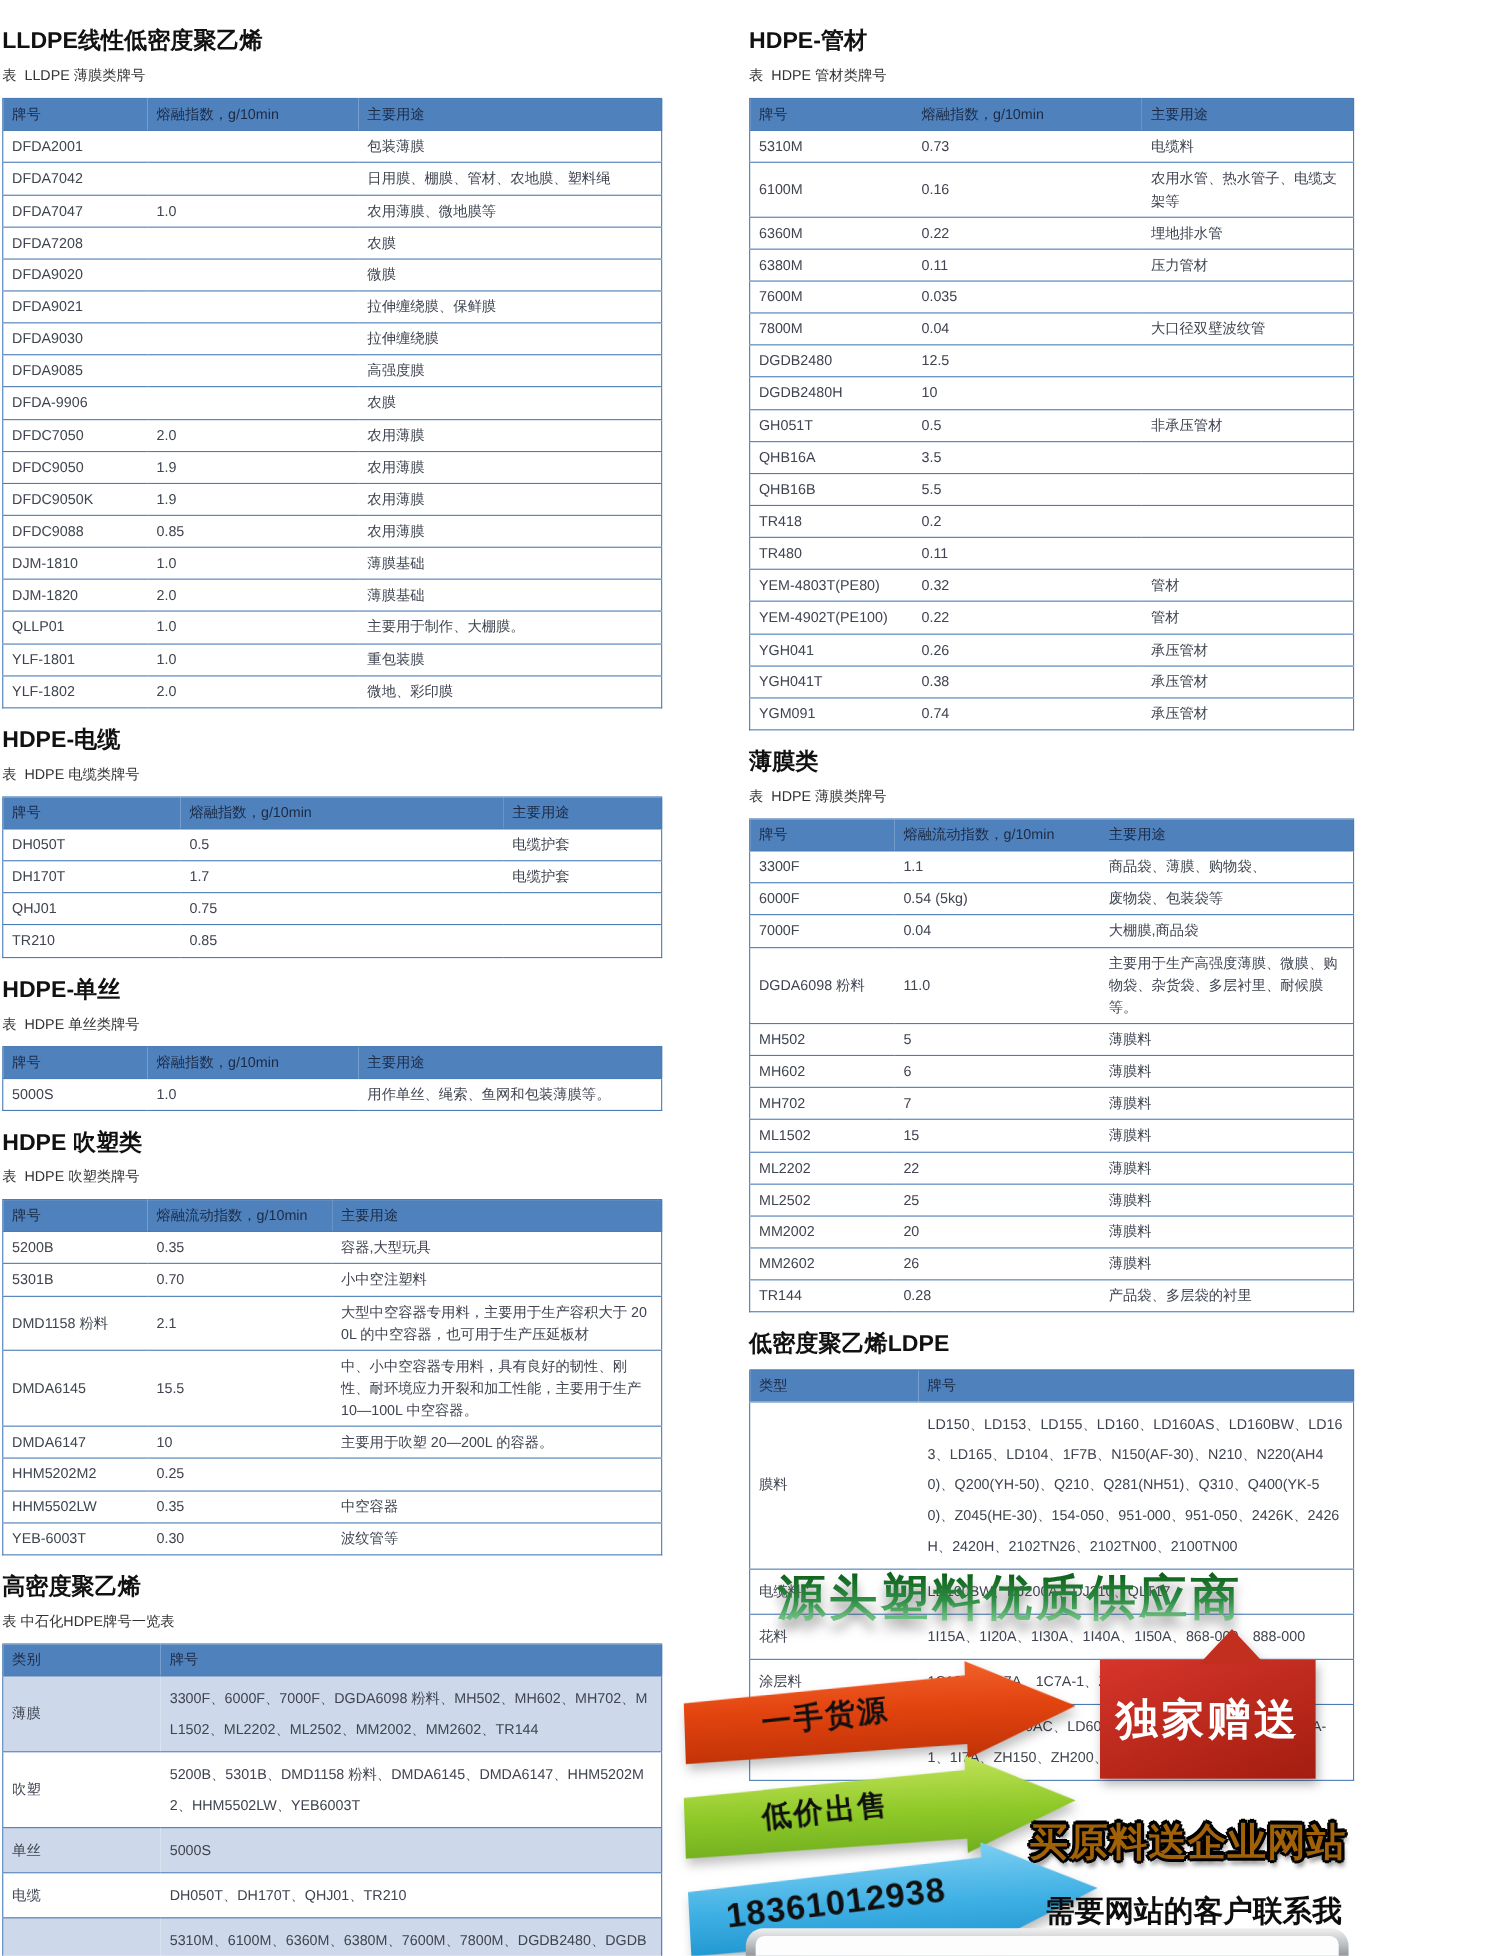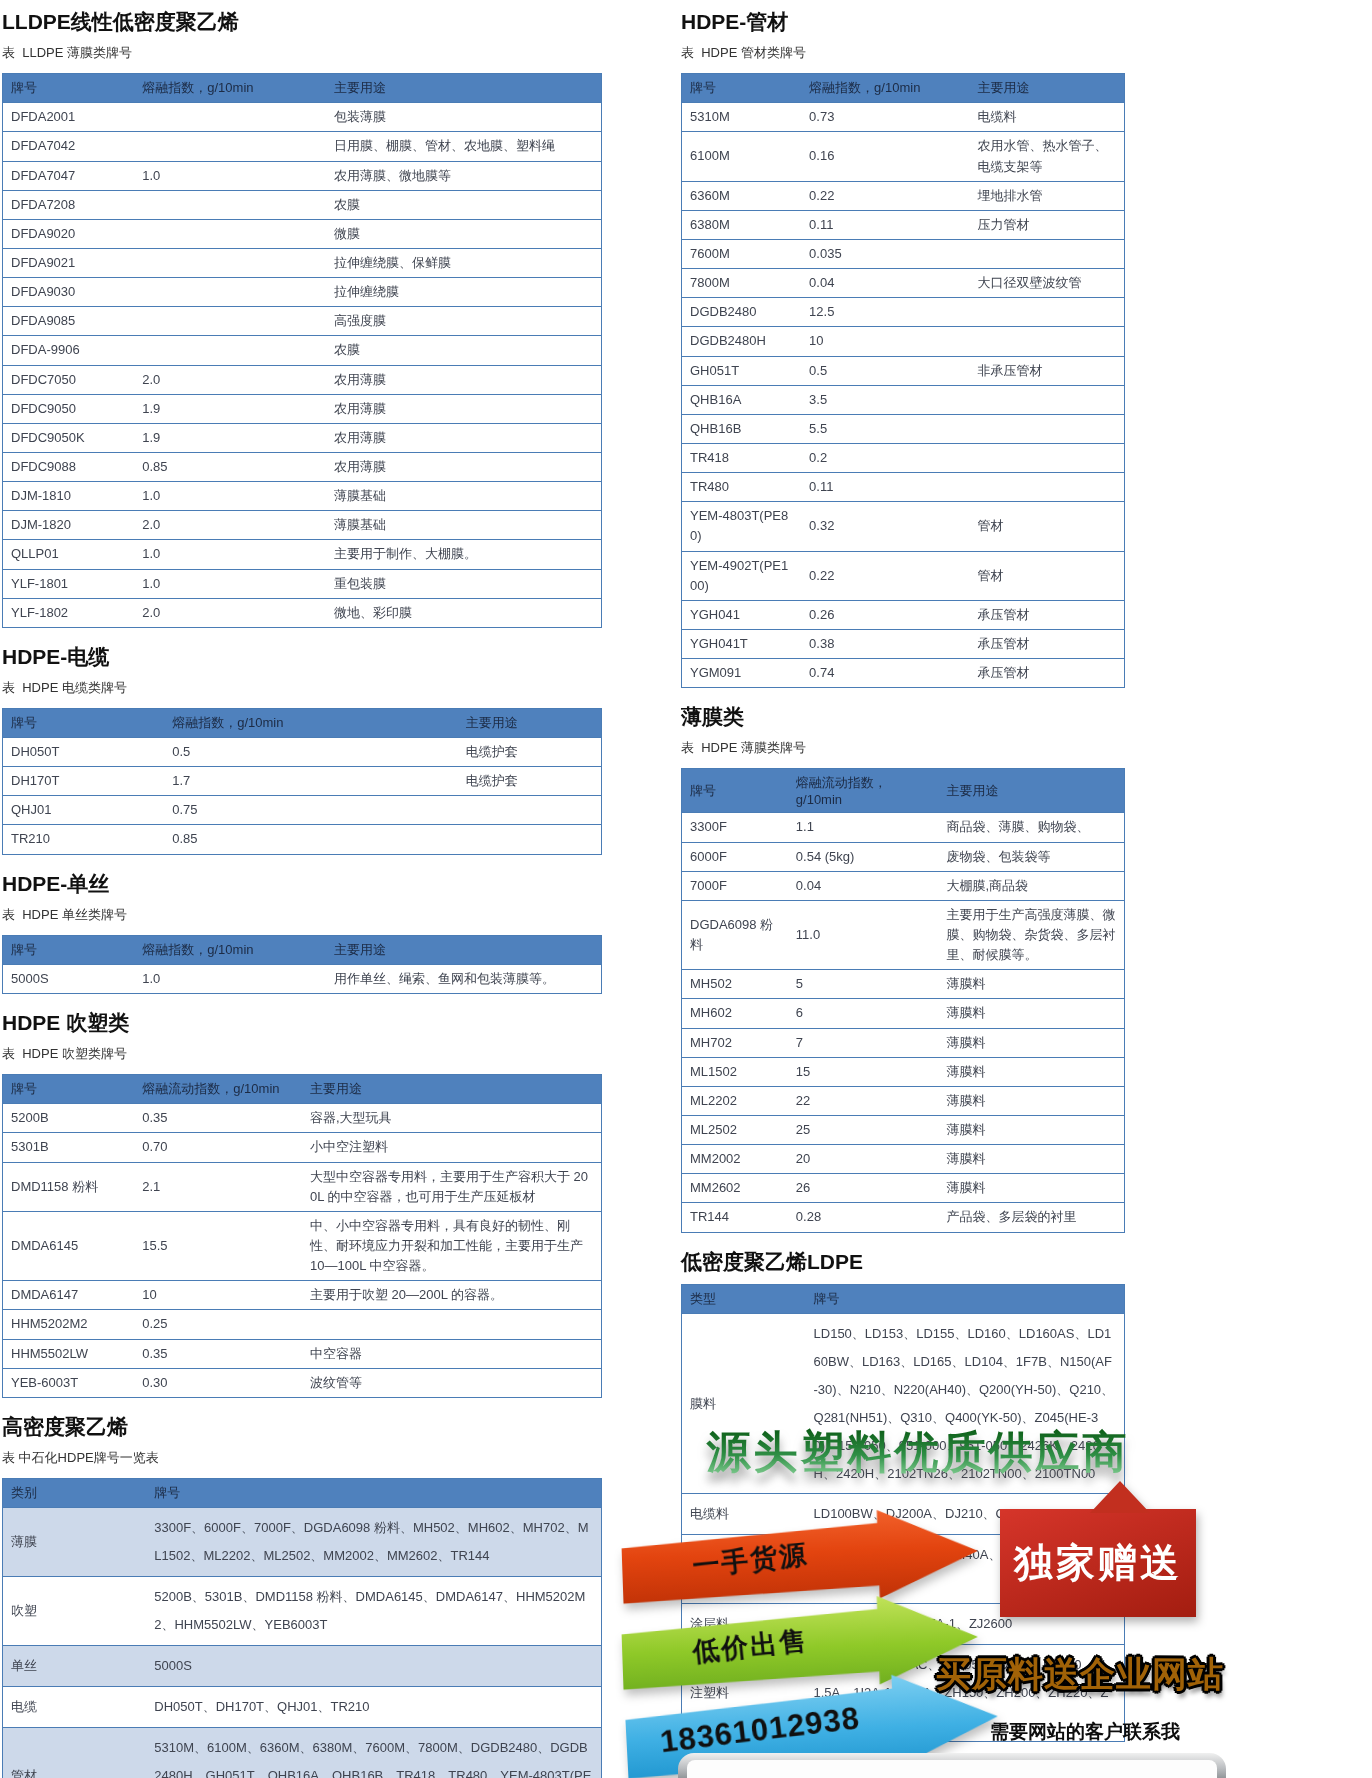--- a/index.html
+++ b/index.html
@@ -11,23 +11,23 @@
   }
   *{box-sizing:border-box;}
   html,body{margin:0;padding:0;}
   body{
     width:1372px;height:1778px;position:relative;background:#fff;
     font-family:"Liberation Sans","DejaVu Sans",sans-serif;
     color:var(--body-text);overflow:hidden;
   }
   .col{position:absolute;top:0;}
   .col.left{left:2px;width:600px;}
-  .col.right{left:681px;width:444px;}
+  .col.right{left:681px;width:550px;}
   h2{font-size:21px;line-height:1.25;margin:16px 0 9px;color:#111;font-weight:700;}
-  .col > section:first-child h2{margin-top:9px;}
+  .col > section:first-child h2{margin-top:25px;}
   .caption{font-size:13px;color:#333;margin:1px 0 11px;white-space:pre-wrap;}
   table.t{width:100%;border-collapse:collapse;table-layout:fixed;font-size:13px;border:1px solid var(--table-border);padding-left:11px;}
   .t th{
     background:var(--header-bg);color:var(--header-text);font-weight:400;text-align:left;
     padding:5px 8px;border-top:1px solid var(--table-border);border-bottom:1px solid var(--table-border);
   }
   .t td{
     padding:4px 8px;border-top:1px solid var(--table-border);
     color:var(--body-text);word-break:break-all;line-height:1.55;background:#fff;
   }
@@ -81,21 +81,21 @@
     border-bottom:32px solid #c22f1f;
   }
   .offer{
     position:absolute;left:322px;top:236px;width:300px;text-align:center;
     font-size:35px;font-weight:900;color:#a16207;letter-spacing:1px;white-space:nowrap;
     text-shadow:-2px -2px 0 #000,2px -2px 0 #000,-2px 2px 0 #000,2px 2px 0 #000,
       -3px 0 0 #000,3px 0 0 #000,0 -3px 0 #000,0 3px 0 #000,2px 6px 5px rgba(0,0,0,.55);
   }
   .contact{
     position:absolute;left:332px;top:304px;width:290px;text-align:center;
-    font-size:19px;font-weight:800;color:#0d0d0d;white-space:nowrap;
+    font-size:27px;font-weight:800;color:#0d0d0d;white-space:nowrap;
   }
   .window-frame{
     position:absolute;left:70px;top:338px;width:548px;height:26px;
     background:linear-gradient(180deg,#f0f0f0,#b9bcbf 60%,#8f9396);
     border-radius:16px 16px 0 0;
   }
   .window-inner{margin:7px 9px 0;height:19px;background:#fdfdfd;border-radius:8px 8px 0 0;}
 </style>
 </head>
 <body>

